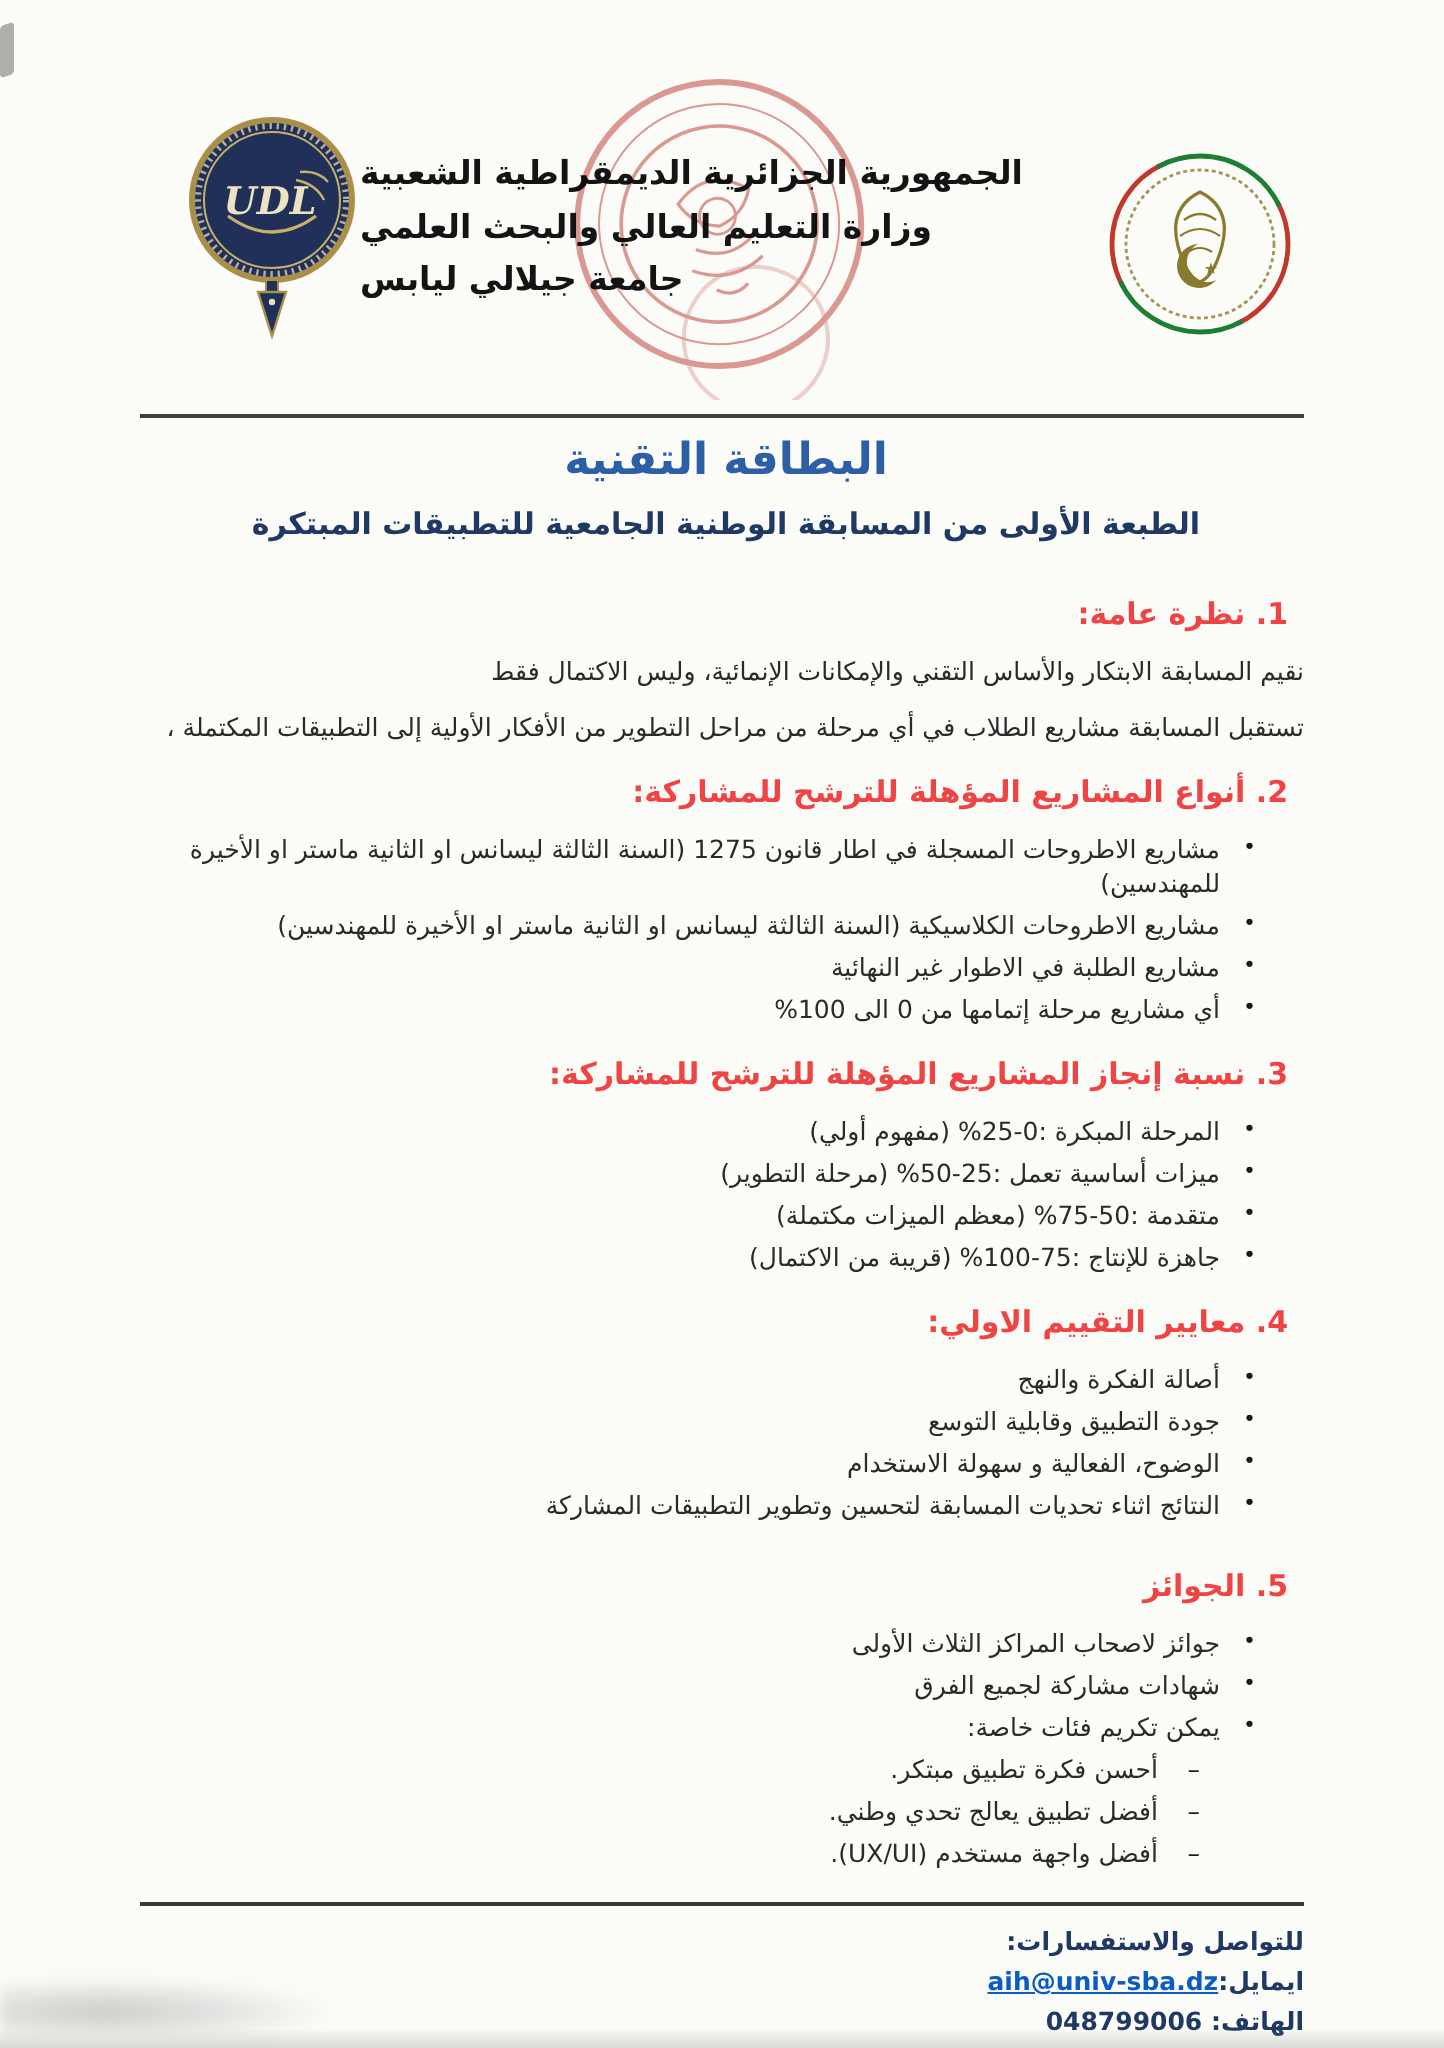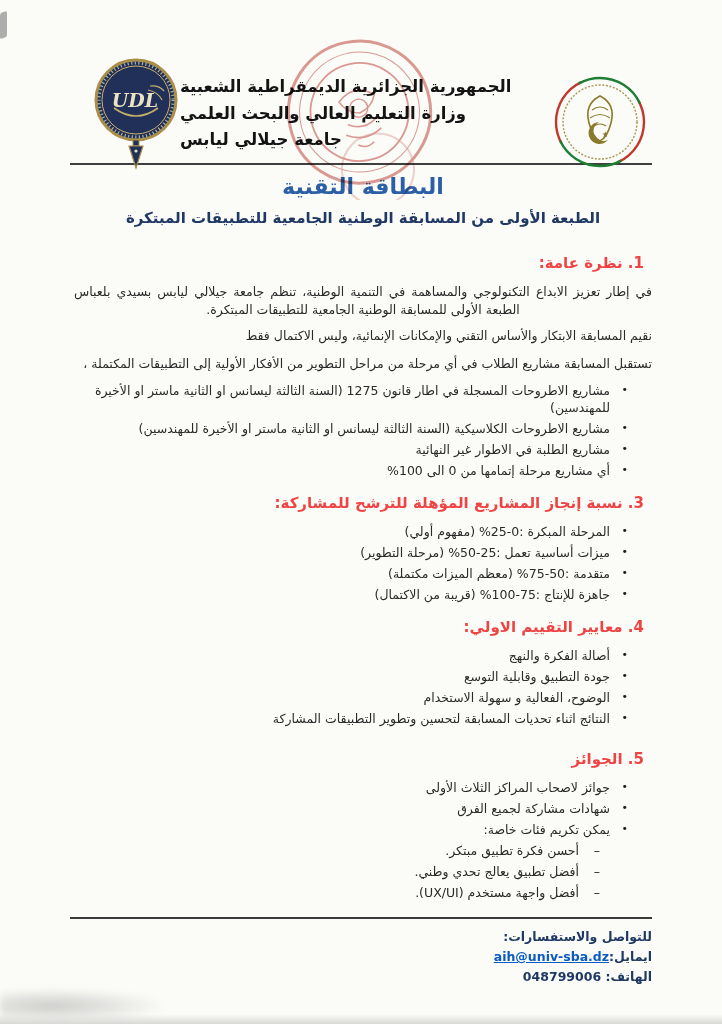--- a/index.html
+++ b/index.html
@@ -7,21 +7,21 @@
     position:relative;
     width:722px;height:1024px;
     margin:0 auto;
     background:#fbfbf8;
     font-family:"DejaVu Sans",sans-serif;
     direction:rtl;
     overflow:hidden;
     color:#262626;
   }
   
-  .doc-header{position:relative;height:163px;}
+  .doc-header{position:relative;height:207px;}
   .logo-udl{position:absolute;left:88px;top:56px;width:96px;height:116px;}
   .logo-ministry{position:absolute;left:552px;top:74px;width:96px;height:96px;}
   .stamp{position:absolute;left:280px;top:24px;width:160px;height:176px;pointer-events:none;}
   .stamp svg{mix-blend-mode:multiply;filter:blur(.3px);}
   .header-center{
     position:absolute;left:180px;right:180px;top:74px;
     text-align:left;font-weight:bold;font-size:16.5px;line-height:1.62;color:#141414;
   }
   .rule{height:0;border-top:2px solid #3f3f3f;margin:0 70px;}
   
@@ -121,26 +121,26 @@
 
   <div class="rule"></div>
 
   <main>
 
     <h1 class="doc-title">البطاقة التقنية</h1>
     <h2 class="doc-subtitle">الطبعة الأولى من المسابقة الوطنية الجامعية للتطبيقات المبتكرة</h2>
 
     <section>
       <h3 class="sec-h first">1. نظرة عامة:</h3>
-      <p class="para center">في إطار تعزيز الابداع التكنولوجي والمساهمة في التنمية الوطنية، تنظم جامعة جيلالي ليابس بسيدي بلعباس الطبعة الأولى للمسابقة الوطنية الجامعية للتطبيقات المبتكرة.</p>
       <p class="para">نقيم المسابقة الابتكار والأساس التقني والإمكانات الإنمائية، وليس الاكتمال فقط</p>
       <p class="para">تستقبل المسابقة مشاريع الطلاب في أي مرحلة من مراحل التطوير من الأفكار الأولية إلى التطبيقات المكتملة ،</p>
     </section>
 
     <section>
+      <h3 class="sec-h">2. أنواع المشاريع المؤهلة للترشح للمشاركة:</h3>
       <div class="b-row">
         <span class="b-marker">•</span>
         <span class="b-text">مشاريع الاطروحات المسجلة في اطار قانون 1275 (السنة الثالثة ليسانس او الثانية ماستر او الأخيرة للمهندسين)</span>
       </div>
       <div class="b-row">
         <span class="b-marker">•</span>
         <span class="b-text">مشاريع الاطروحات الكلاسيكية (السنة الثالثة ليسانس او الثانية ماستر او الأخيرة للمهندسين)</span>
       </div>
       <div class="b-row">
         <span class="b-marker">•</span>

